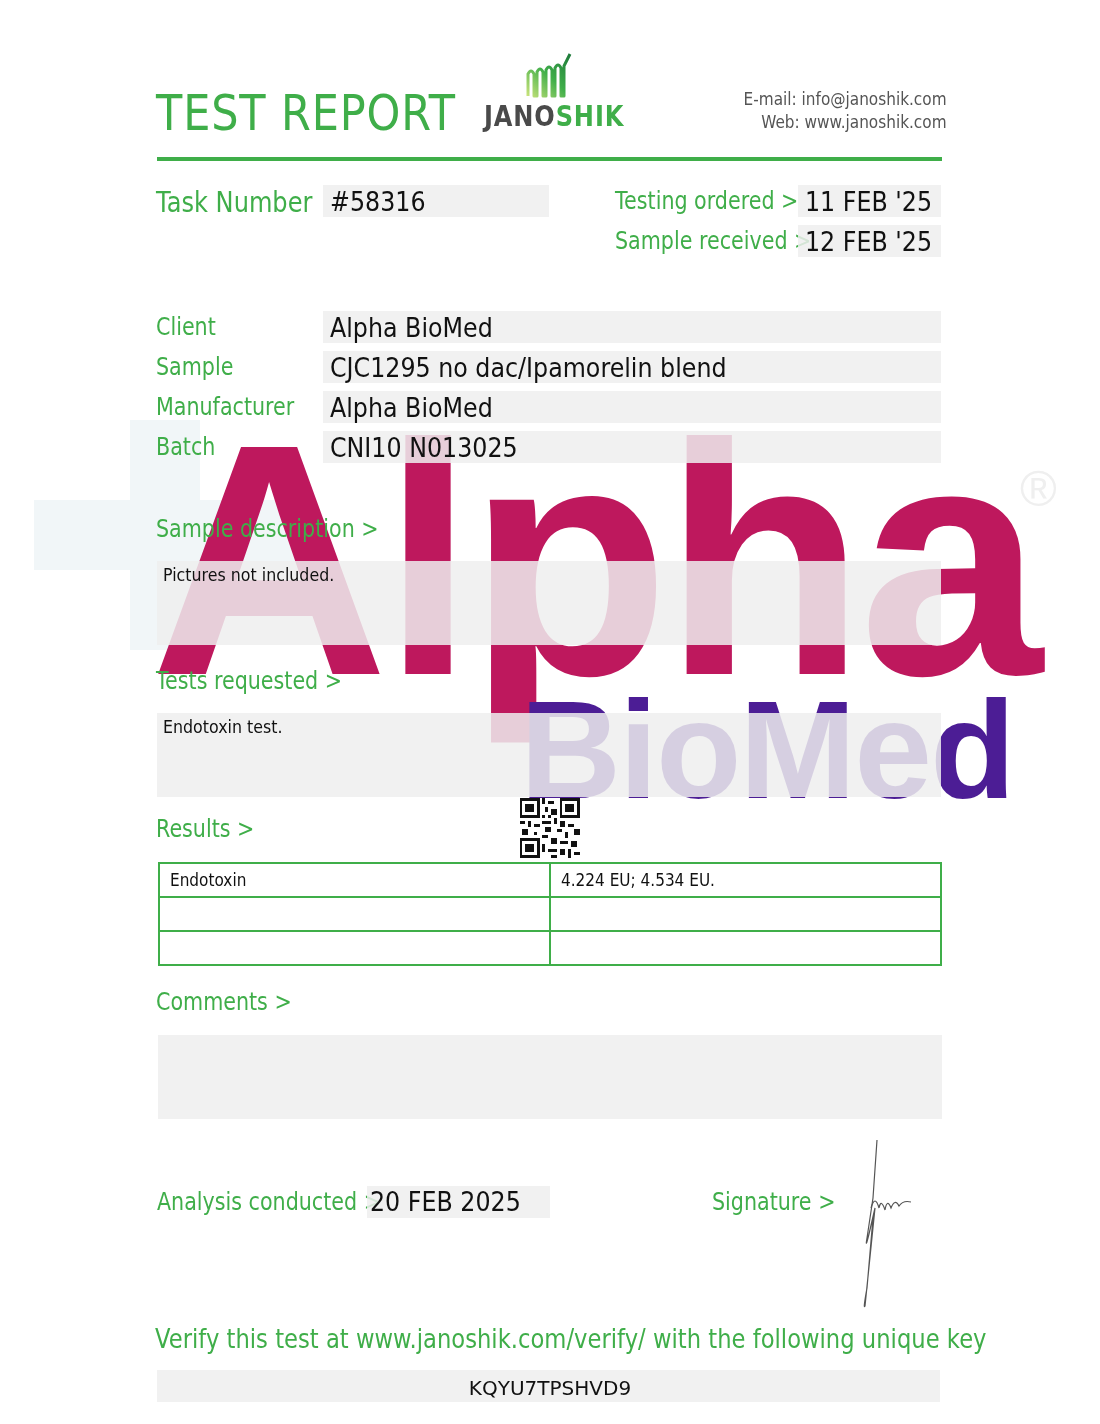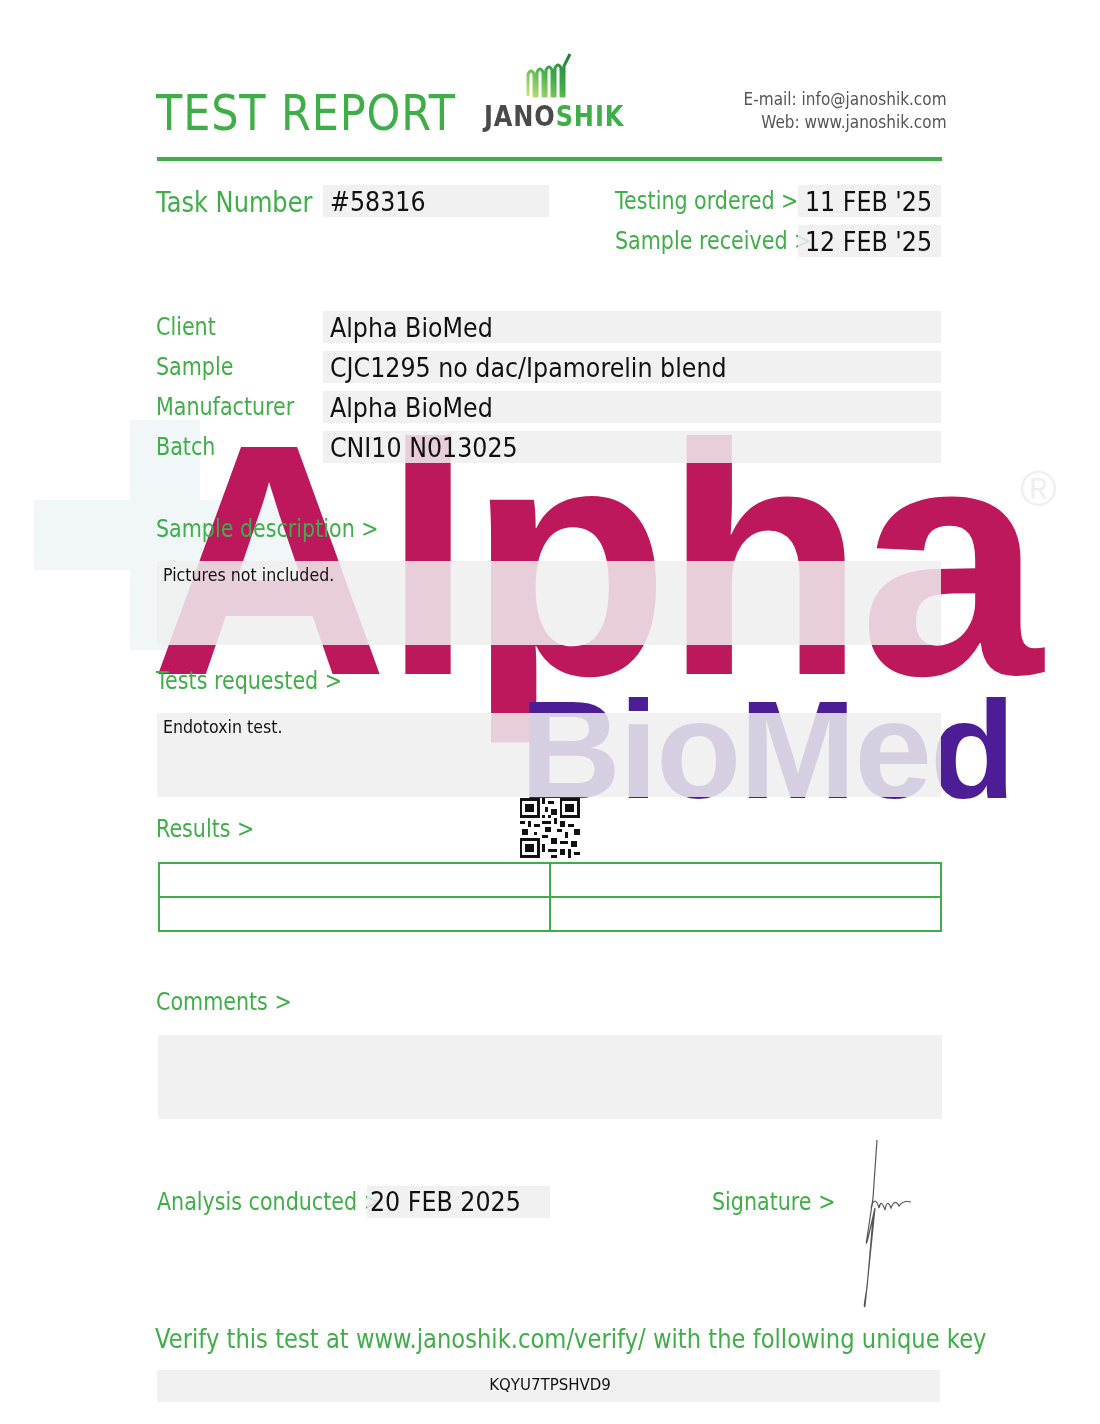--- a/index.html
+++ b/index.html
@@ -143,20 +143,24 @@
       <rect x="8" y="16" width="1" height="3"></rect>
       <rect x="10" y="18" width="3" height="1"></rect>
     <rect x="14" y="18" width="2" height="2"></rect>
       <rect x="17" y="18" width="1" height="3"></rect>
       <rect x="19" y="19" width="2" height="1"></rect>
     <rect x="11" y="20" width="2" height="1"></rect>
   </g>
 </svg>
 <table class="results">
   <tbody>
+      <tr>
+    <td><span>Endotoxin</span></td>
+    <td><span>4.224 EU; 4.534 EU.</span></td>
+  </tr>
   <tr>
     <td><span></span></td>
     <td><span></span></td>
   </tr>
   <tr>
     <td><span></span></td>
     <td><span></span></td>
   </tr>
 </tbody>
   </table>
@@ -169,13 +173,13 @@
 <div class="val" style="left:370px; top:1186px; font-size:27px;">20 FEB 2025</div>
 
 <div class="lbl" style="left:712px; top:1188px; font-size:24px;">Signature &gt;</div>
 <svg class="sig" viewBox="0 0 75 170">
   <path d="M32 2 L28 60 L22 100 Q20 112 24 96 L30 70 L20 168 Q18 172 22 150 L28 80" fill="none" stroke="#555" stroke-width="1.2"></path>
   <path d="M26 70 Q30 56 34 70 Q36 60 40 72 Q42 60 46 70 Q50 60 54 68 Q58 62 66 64" fill="none" stroke="#555" stroke-width="1.2"></path>
 </svg>
 
 <div class="lbl" style="left:155px; top:1323px; font-size:27px; transform:scaleX(0.84);">Verify this test at www.janoshik.com/verify/ with the following unique key</div>
 <div class="box" style="left:157px; top:1370px; width:783px; height:32px;"></div>
-<div class="val" style="left:0; width:1100px; top:1376px; font-size:15px; text-align:center; transform:none;">KQYU7TPSHVD9</div>
+<div class="val" style="left:0; width:1100px; top:1376px; font-size:20px; text-align:center; transform:none;">KQYU7TPSHVD9</div>
 
 </body></html>

